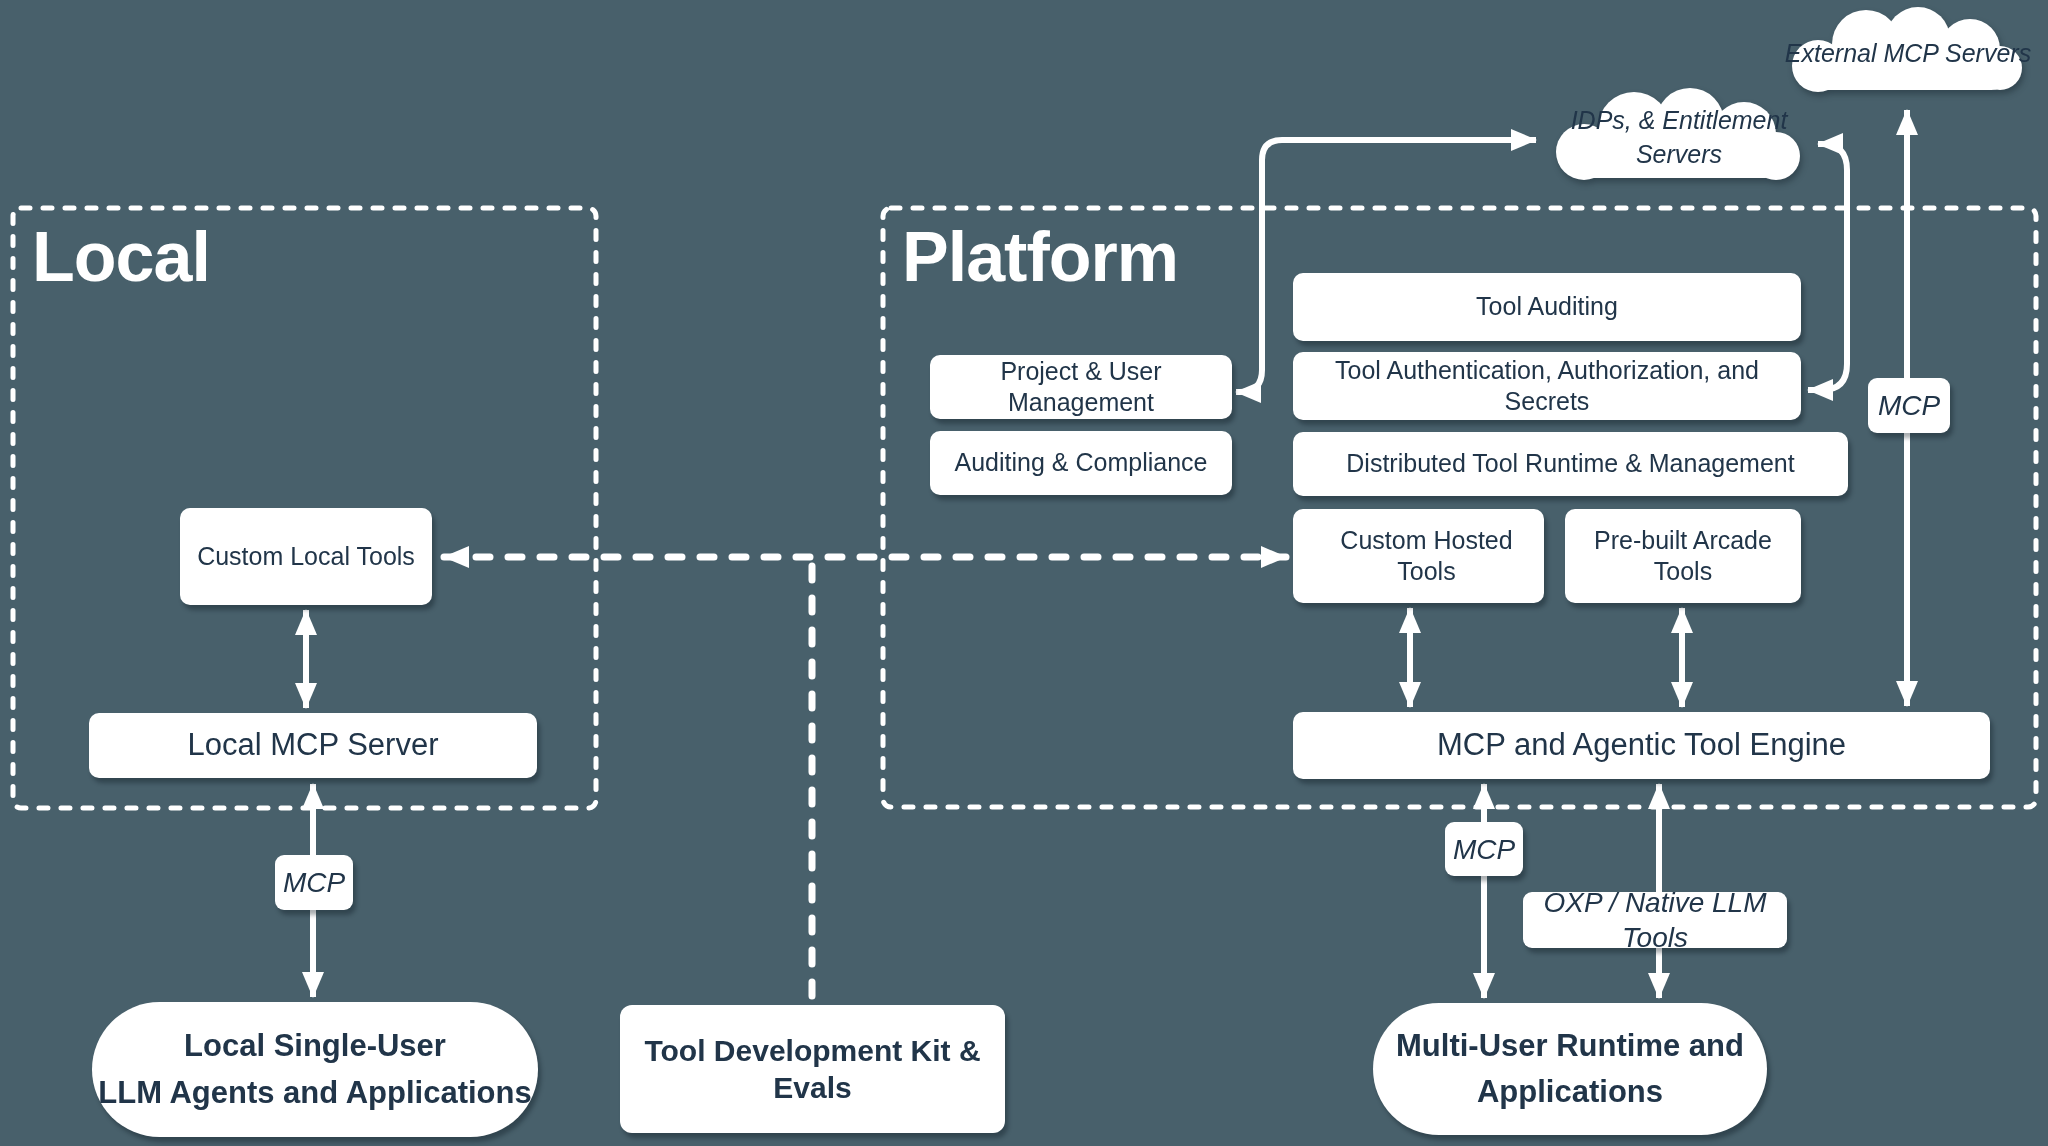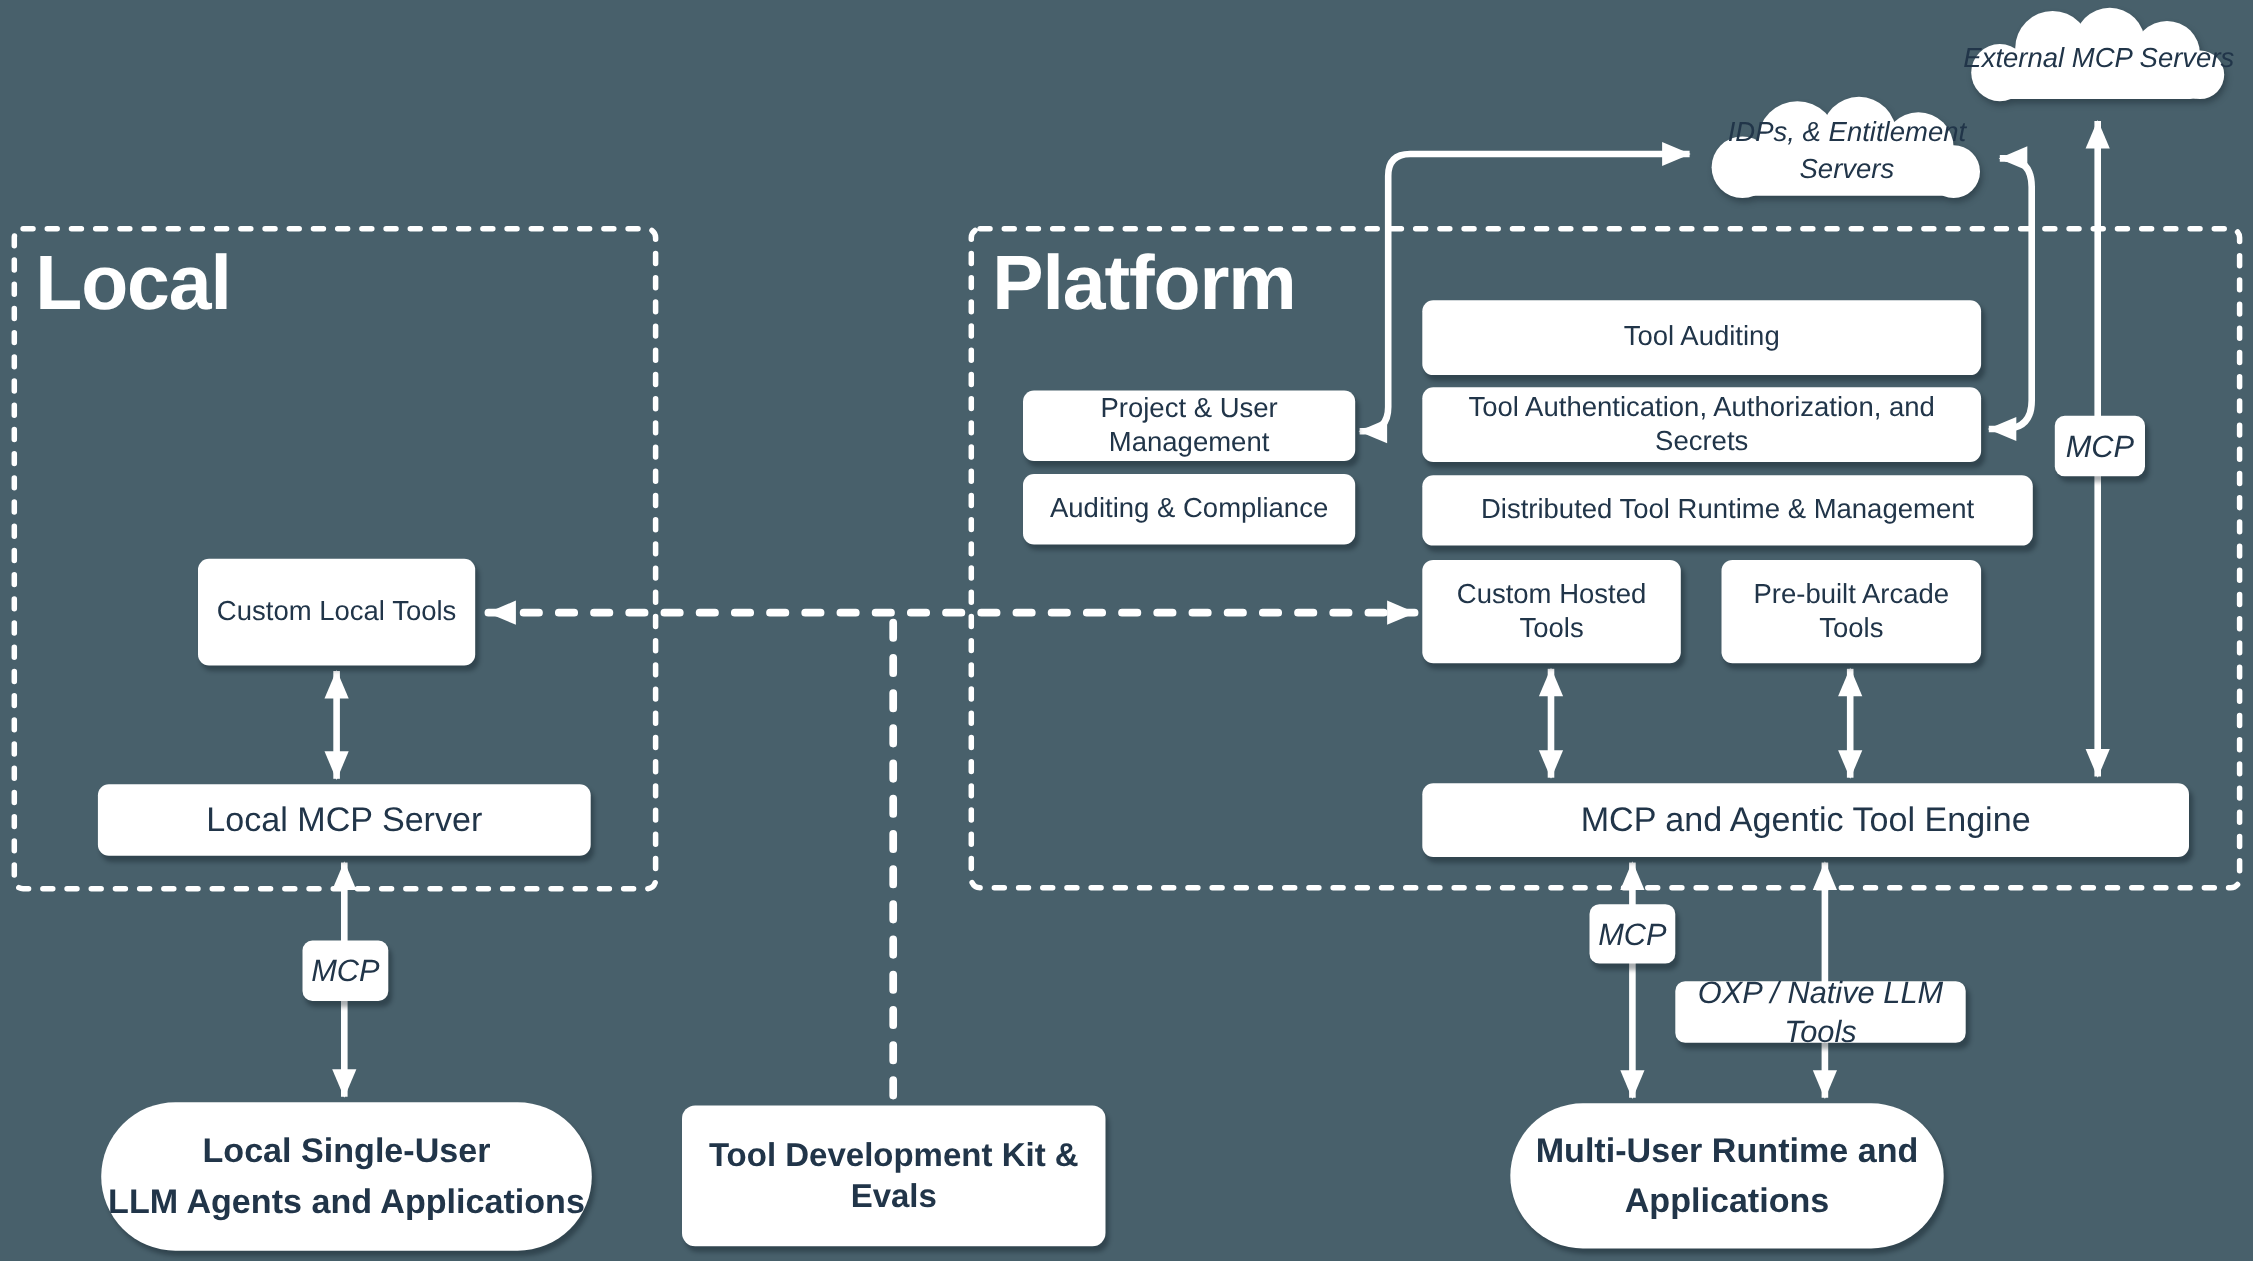--- a/index.html
+++ b/index.html
@@ -98,21 +98,21 @@
   </div>
   <div class="node sm" style="left:1293px;top:352px;width:508px;height:68px;">
     <span>Tool Authentication, Authorization, and Secrets</span>
   </div>
   <div class="node sm" style="left:930px;top:431px;width:302px;height:64px;">
     <span>Auditing &amp; Compliance</span>
   </div>
   <div class="node sm" style="left:1293px;top:432px;width:555px;height:64px;">
     <span>Distributed Tool Runtime &amp; Management</span>
   </div>
-  <div class="node sm" style="left:1293px;top:509px;width:235px;height:94px;">
+  <div class="node sm" style="left:1293px;top:509px;width:235px;height:94px;padding-left:16px;">
     <span>Custom Hosted Tools</span>
   </div>
   <div class="node sm" style="left:1565px;top:509px;width:236px;height:94px;">
     <span>Pre-built Arcade Tools</span>
   </div>
   <div class="node md" style="left:1293px;top:712px;width:697px;height:67px;">
     <span>MCP and Agentic Tool Engine</span>
   </div>
   <div class="node tag" style="left:1445px;top:822px;width:78px;height:54px;">
     <span>MCP</span>

